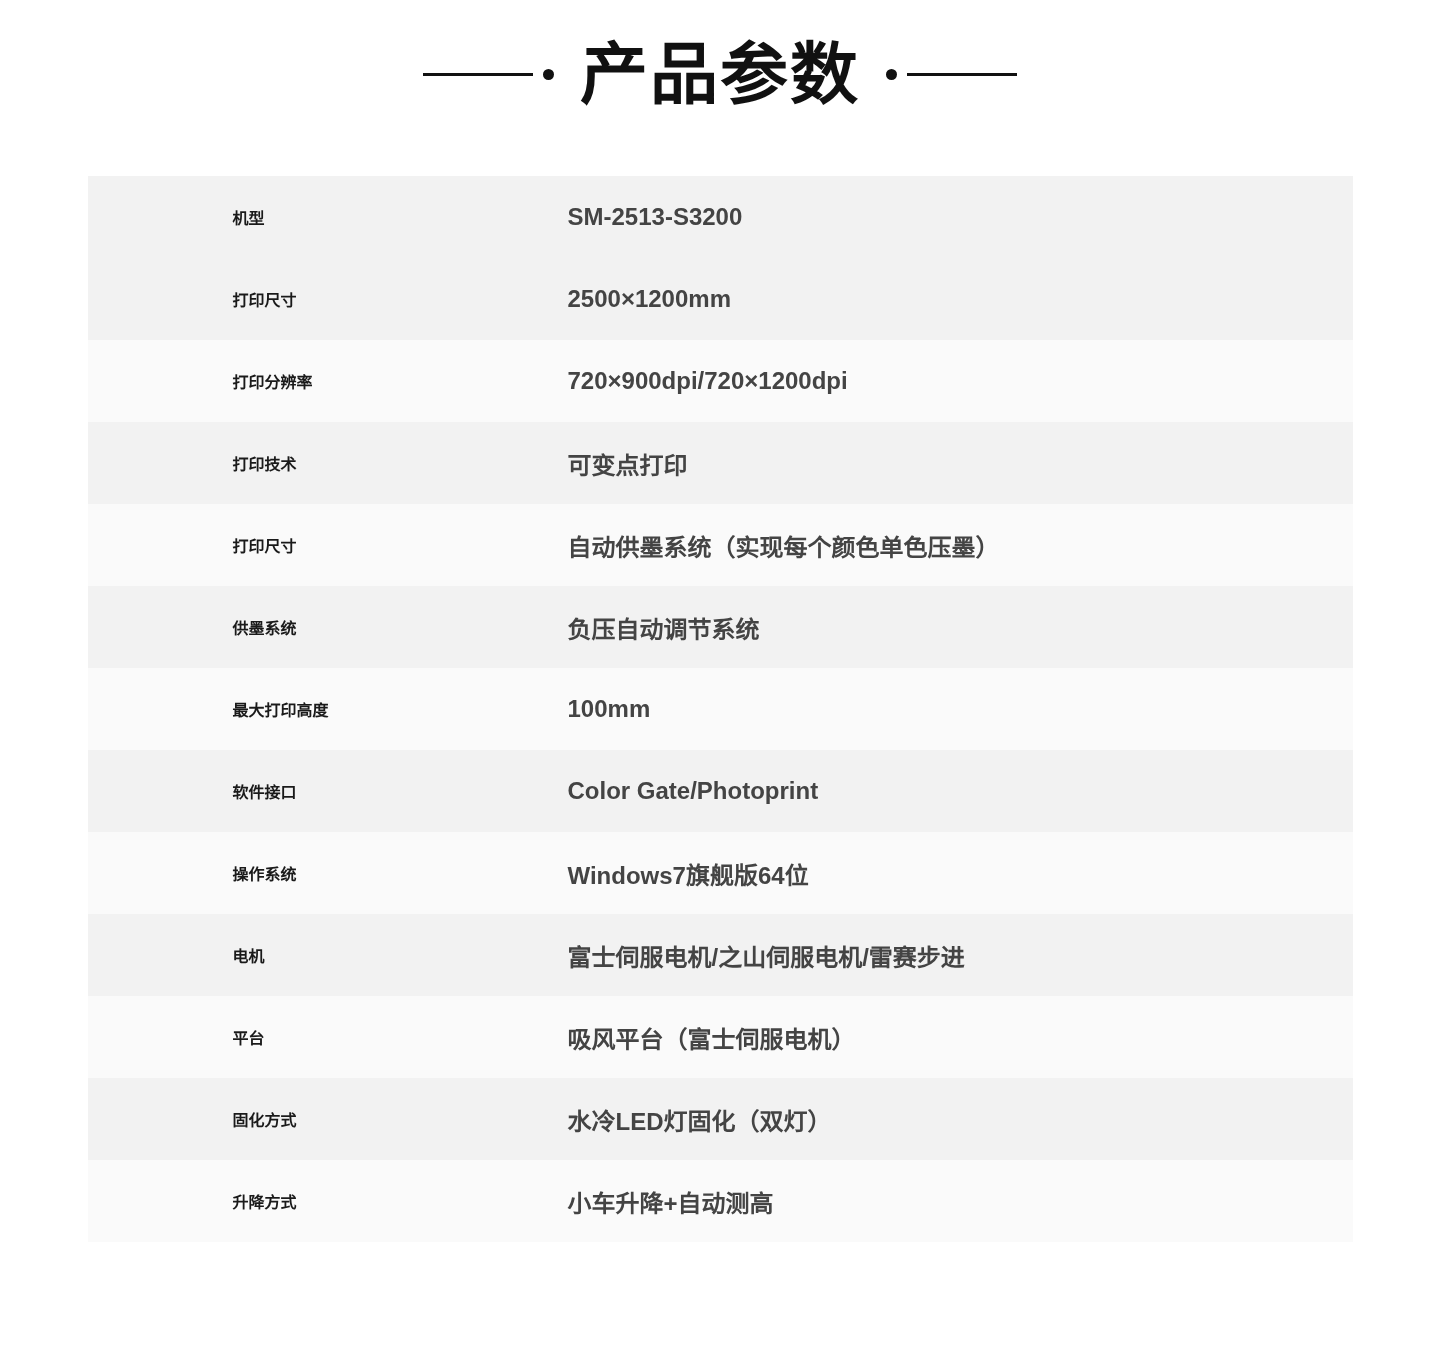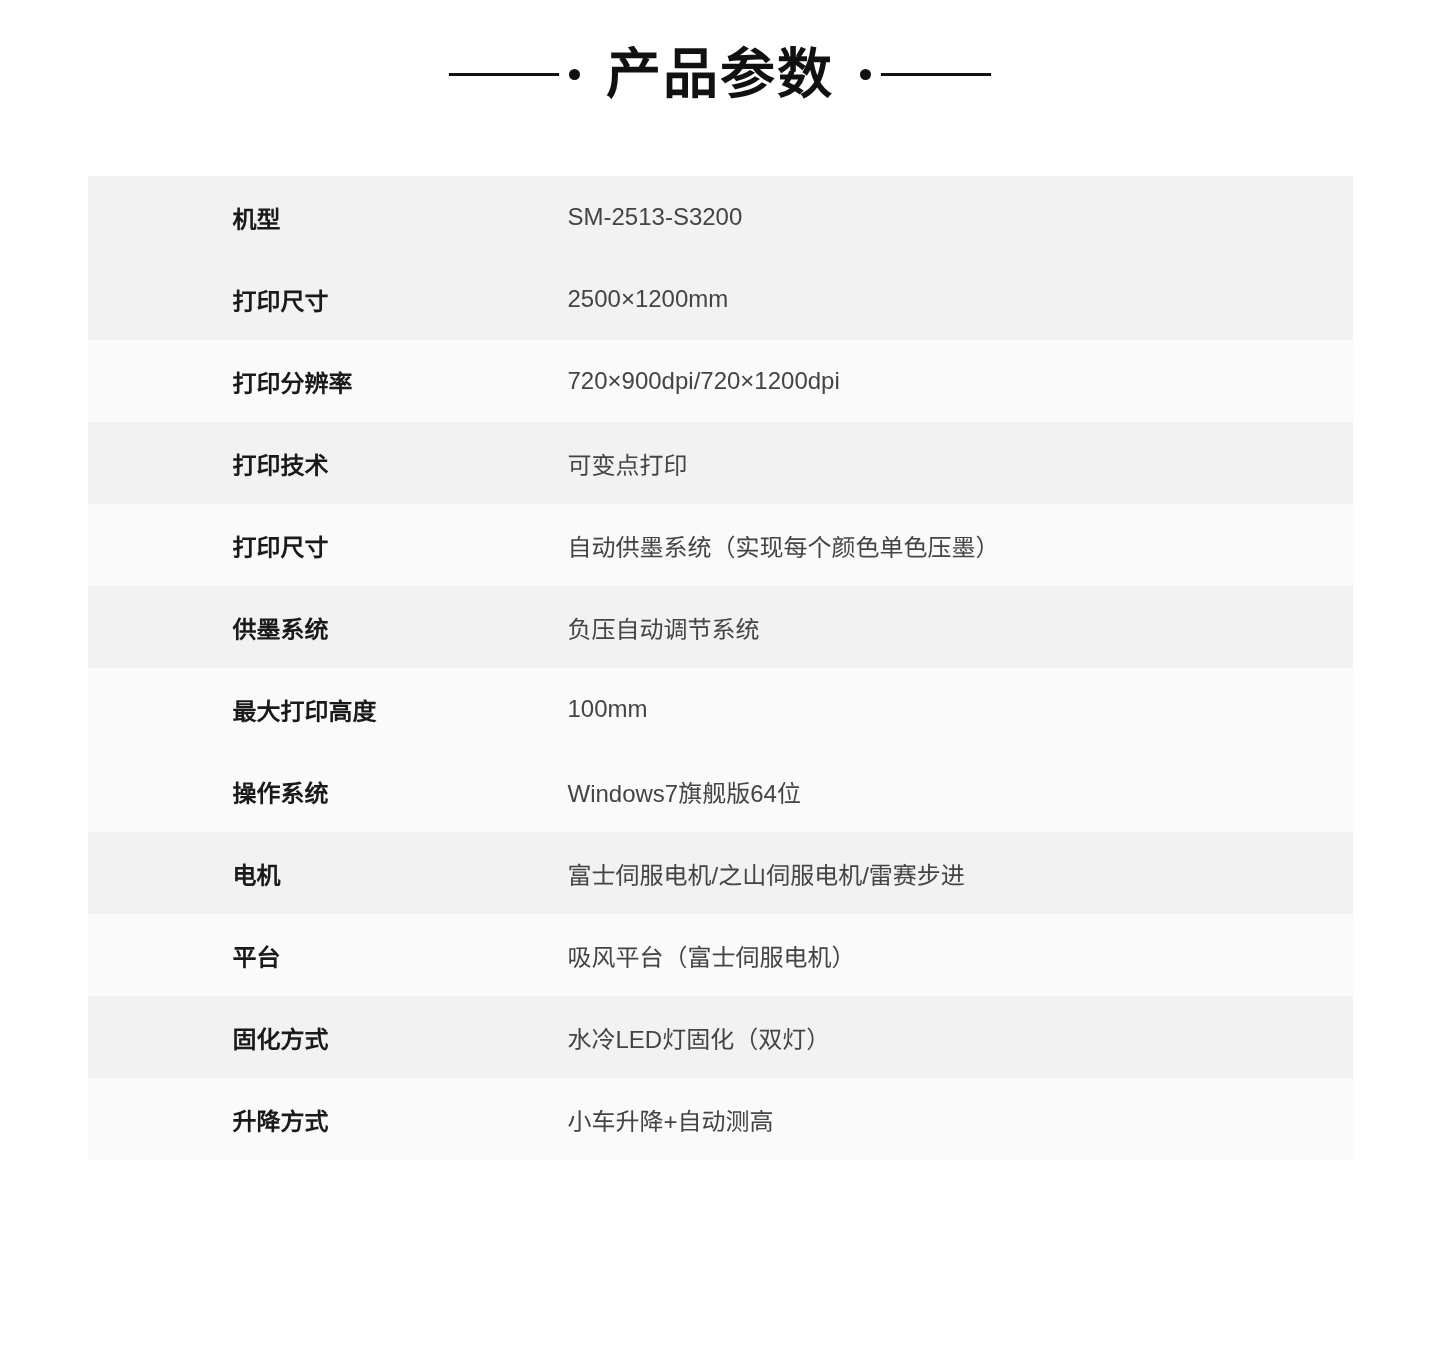--- a/index.html
+++ b/index.html
@@ -41,21 +41,21 @@
     height: 3px;
     background: #111;
   }
   .deco-dot {
     width: 11px;
     height: 11px;
     border-radius: 50%;
     background: #111;
   }
   .page-title {
-    font-size: 55px;
+    font-size: 68px;
     font-weight: 700;
     letter-spacing: 2px;
     color: #111;
     line-height: 1;
     white-space: nowrap;
   }
 
   
   .spec-table {
     width: 1265px;
@@ -69,31 +69,31 @@
   .spec-row.odd {
     background: #f2f2f2;
   }
   .spec-row.even {
     background: #fafafa;
   }
   .spec-label {
     width: 340px;
     padding: 0 0 0 145px;
     box-sizing: border-box;
-    font-size: 24px;
+    font-size: 16px;
     font-weight: 700;
     color: #1a1a1a;
     vertical-align: middle;
     white-space: nowrap;
   }
   .spec-value {
     padding: 0 0 0 140px;
     box-sizing: border-box;
     font-size: 24px;
-    font-weight: 400;
+    font-weight: 700;
     color: #444;
     vertical-align: middle;
     white-space: nowrap;
   }
 </style>
 </head>
 <body>
 
 <div class="header">
   <div class="header-inner">
@@ -132,20 +132,24 @@
       <td class="spec-value">自动供墨系统（实现每个颜色单色压墨）</td>
     </tr>
     <tr class="spec-row odd">
       <td class="spec-label">供墨系统</td>
       <td class="spec-value">负压自动调节系统</td>
     </tr>
     <tr class="spec-row even">
       <td class="spec-label">最大打印高度</td>
       <td class="spec-value">100mm</td>
     </tr>
+    <tr class="spec-row odd">
+      <td class="spec-label">软件接口</td>
+      <td class="spec-value">Color Gate/Photoprint</td>
+    </tr>
     <tr class="spec-row even">
       <td class="spec-label">操作系统</td>
       <td class="spec-value">Windows7旗舰版64位</td>
     </tr>
     <tr class="spec-row odd">
       <td class="spec-label">电机</td>
       <td class="spec-value">富士伺服电机/之山伺服电机/雷赛步进</td>
     </tr>
     <tr class="spec-row even">
       <td class="spec-label">平台</td>

